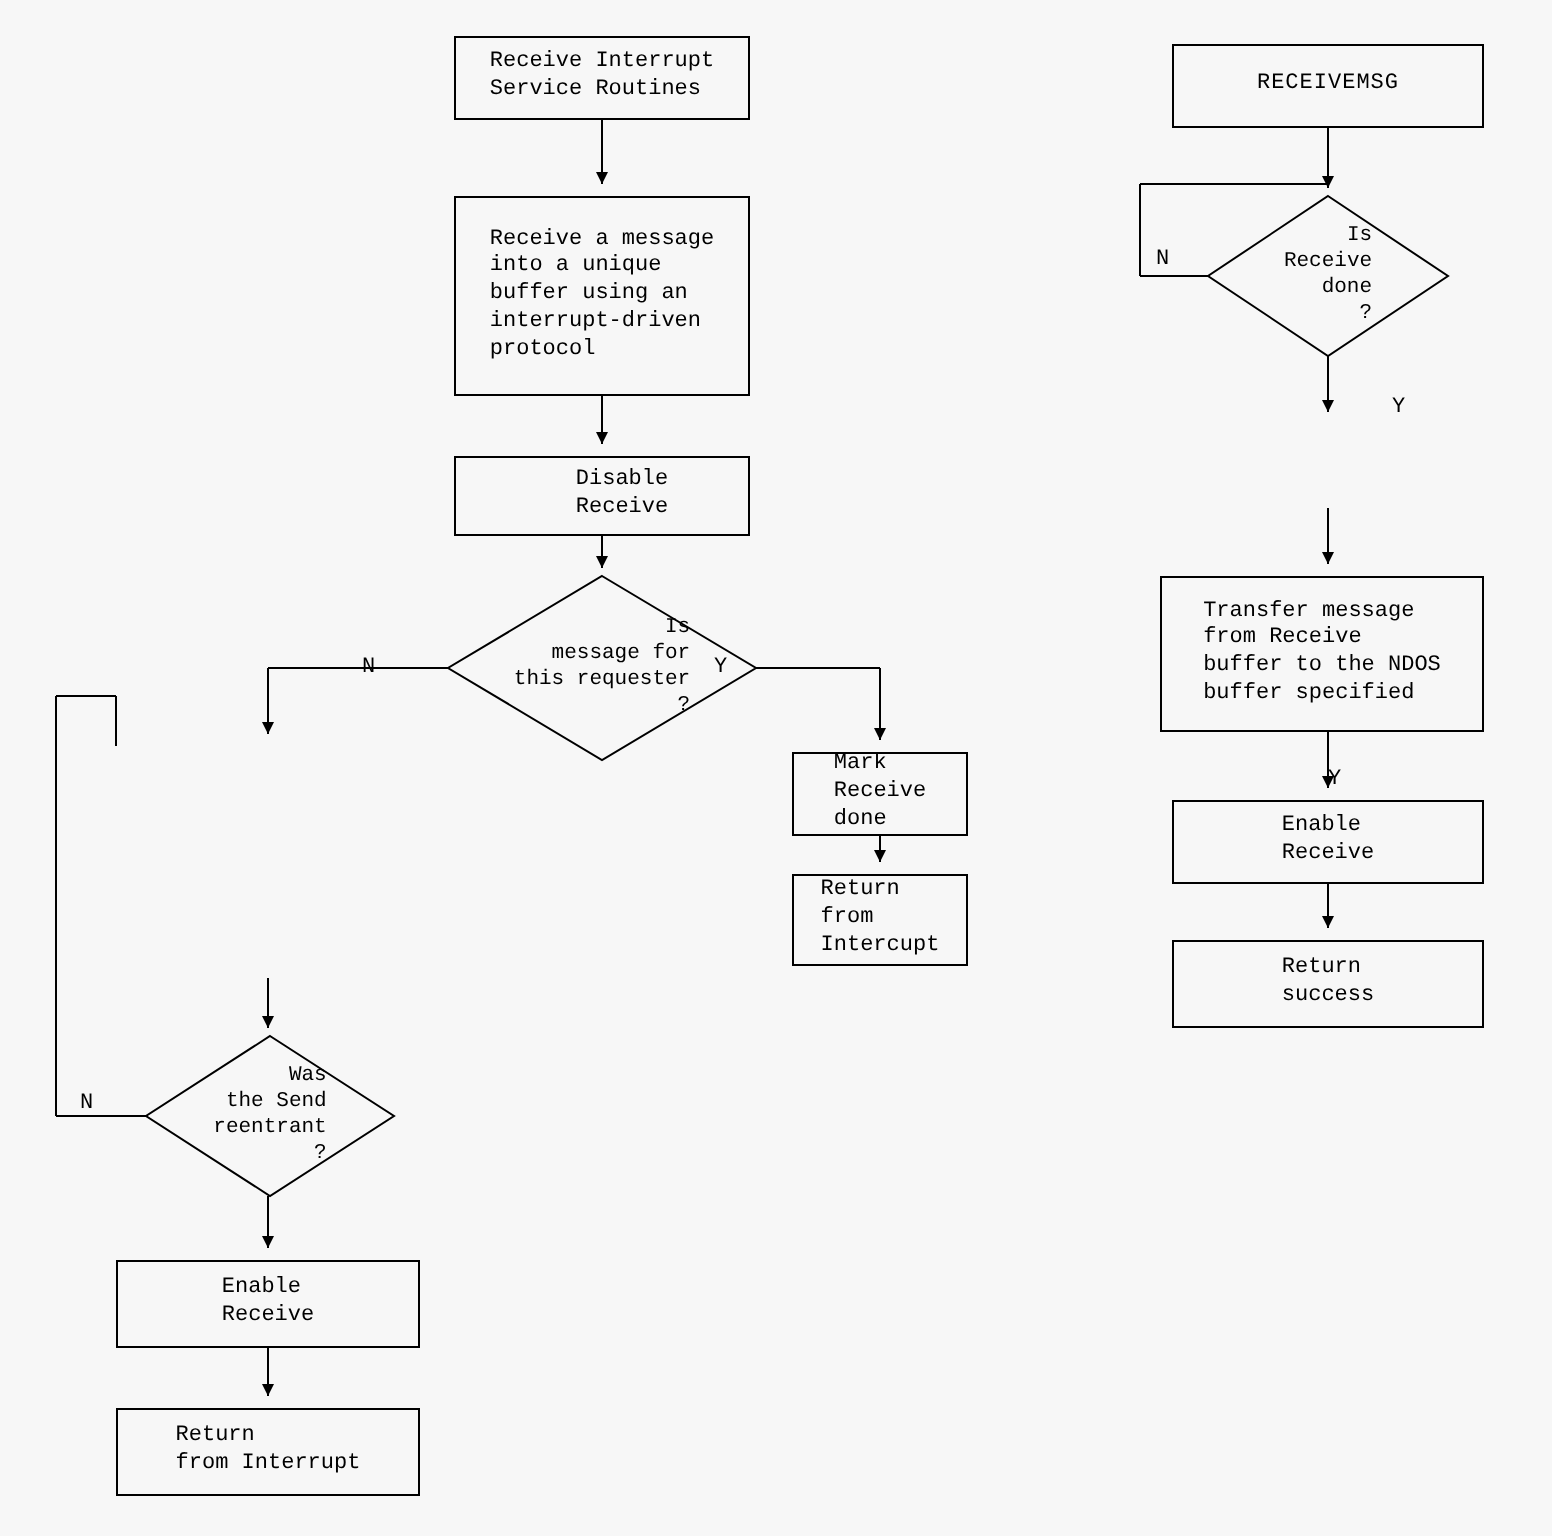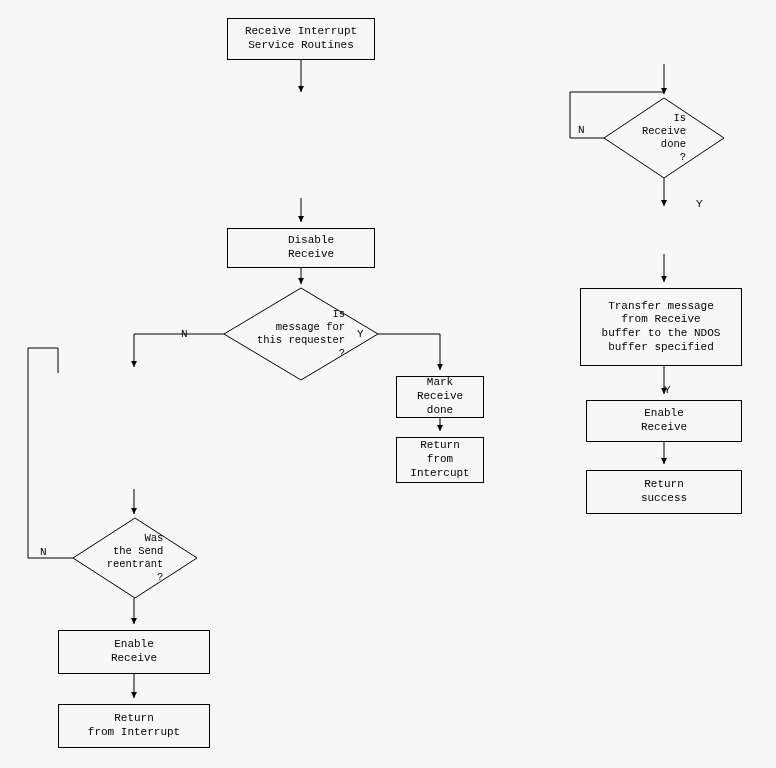--- a/index.html
+++ b/index.html
@@ -14,21 +14,20 @@
     background: #f7f7f7;
     font-family: "Liberation Mono", "DejaVu Sans Mono", monospace;
     overflow: hidden;
   }
   .node {
     position: absolute;
     box-sizing: border-box;
     display: flex;
     align-items: center;
     justify-content: center;
-    text-align: center;
     color: #000;
     white-space: pre-line;
     line-height: 1.25;
   }
   .box {
     border: 1px solid #000;
     background: #f7f7f7;
   }
   .diamond-wrap {
     position: absolute;
@@ -111,20 +110,25 @@
 
       <line x1="664" y1="178" x2="664" y2="206" marker-end="url(#arrow)"></line>
       <line x1="664" y1="254" x2="664" y2="282" marker-end="url(#arrow)"></line>
       <line x1="664" y1="366" x2="664" y2="394" marker-end="url(#arrow)"></line>
       <line x1="664" y1="442" x2="664" y2="464" marker-end="url(#arrow)"></line>
     </g>
   </svg>
 
   <div class="node box" style="left:227px;top:18px;width:148px;height:42px;font-size:11px;">Receive Interrupt
 Service Routines</div>
+  <div class="node box" style="left:227px;top:98px;width:148px;height:100px;font-size:11px;">Receive a message
+into a unique
+buffer using an
+interrupt-driven
+protocol</div>
   <div class="node box" style="left:227px;top:228px;width:148px;height:40px;font-size:11px;padding-left:20px;">Disable
 Receive</div>
 
   <div class="diamond-wrap" style="left:224px;top:288px;width:154px;height:92px;">
     <svg width="154" height="92" xmlns="http://www.w3.org/2000/svg">
         <polygon points="77,0 154,46 77,92 0,46" fill="#f7f7f7" stroke="#000" stroke-width="1"></polygon>
       </svg>
     <div class="diamond-label" style="font-size:10.5px;">Is
 message for
 this requester
@@ -146,20 +150,21 @@
 the Send
 reentrant
 ?</div>
   </div>
 
   <div class="node box" style="left:58px;top:630px;width:152px;height:44px;font-size:11px;">Enable
 Receive</div>
   <div class="node box" style="left:58px;top:704px;width:152px;height:44px;font-size:11px;">Return
 from Interrupt</div>
 
+  <div class="node box" style="left:586px;top:22px;width:156px;height:42px;font-size:11px;letter-spacing:0.5px;">RECEIVEMSG</div>
 
   <div class="diamond-wrap" style="left:604px;top:98px;width:120px;height:80px;">
     <svg width="120" height="80" xmlns="http://www.w3.org/2000/svg">
         <polygon points="60,0 120,40 60,80 0,40" fill="#f7f7f7" stroke="#000" stroke-width="1"></polygon>
       </svg>
     <div class="diamond-label" style="font-size:10.5px;">Is
 Receive
 done
 ?</div>
   </div>

